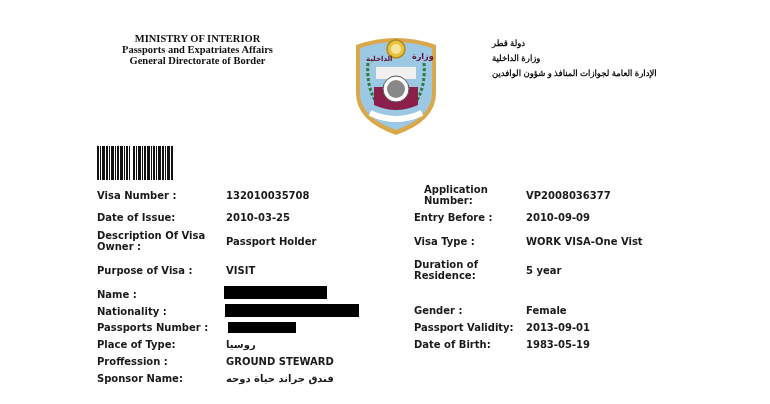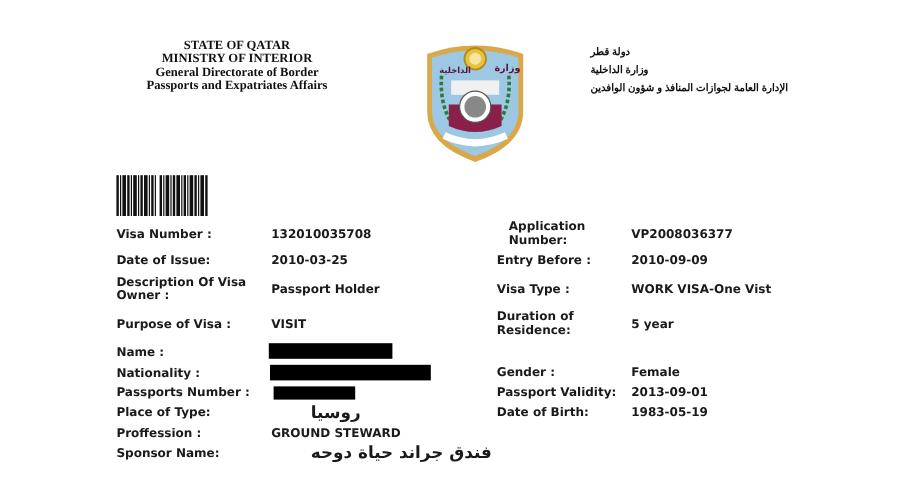--- a/index.html
+++ b/index.html
@@ -8,30 +8,29 @@
   .hdr-en { position:absolute; left:100px; top:33px; width:195px; text-align:center;
             font-family:"Liberation Serif", serif; font-weight:bold; font-size:10.5px; line-height:11px; color:#111; }
   .hdr-ar { position:absolute; left:492px; top:36px; width:215px; text-align:left;
             font-family:Liberation Sans, sans-serif; font-weight:bold; font-size:8.5px; line-height:15px; color:#111; direction:rtl; }
   .emblem { position:absolute; left:352px; top:33px; width:88px; height:104px; }
   .barcode { position:absolute; left:97px; top:146px; width:92px; height:34px; display:flex; align-items:stretch; }
   .barcode span { display:block; background:#111; margin-right:1px; }
   .lbl, .val { position:absolute; font-weight:bold; font-size:10px; line-height:11px; color:#1a1a1a; white-space:nowrap; }
   .lbl.two { white-space:normal; width:130px; }
   .redact { position:absolute; background:#000; height:13px; }
-  .ar { font-size:14px; direction:rtl;margin-left:33px; }
+  .ar { font-size:10px; direction:rtl; }
 </style>
 </head>
 <body>
 
 <div class="hdr-en">
-  <div>STATE OF QATAR</div>
   <div>MINISTRY OF INTERIOR</div>
+  <div>Passports and Expatriates Affairs</div>
   <div>General Directorate of Border</div>
-  <div>Passports and Expatriates Affairs</div>
 </div>
 
 <div class="emblem">
   <svg width="88" height="104" viewBox="0 0 88 104">
     <path d="M4 12 Q44 -2 84 12 L84 60 Q84 88 44 102 Q4 88 4 60 Z" fill="#d9a84a"></path>
     <path d="M8 15 Q44 3 80 15 L80 60 Q80 84 44 97 Q8 84 8 60 Z" fill="#9cc8e4"></path>
     <circle cx="44" cy="16" r="9" fill="#e8c23c" stroke="#b08a1e" stroke-width="1.5"></circle>
     <circle cx="44" cy="16" r="5" fill="#f4e6a0"></circle>
     <path d="M16 30 Q14 55 26 72" stroke="#2d7a3a" stroke-width="3" fill="none" stroke-dasharray="3 2"></path>
     <path d="M72 30 Q74 55 62 72" stroke="#2d7a3a" stroke-width="3" fill="none" stroke-dasharray="3 2"></path>

